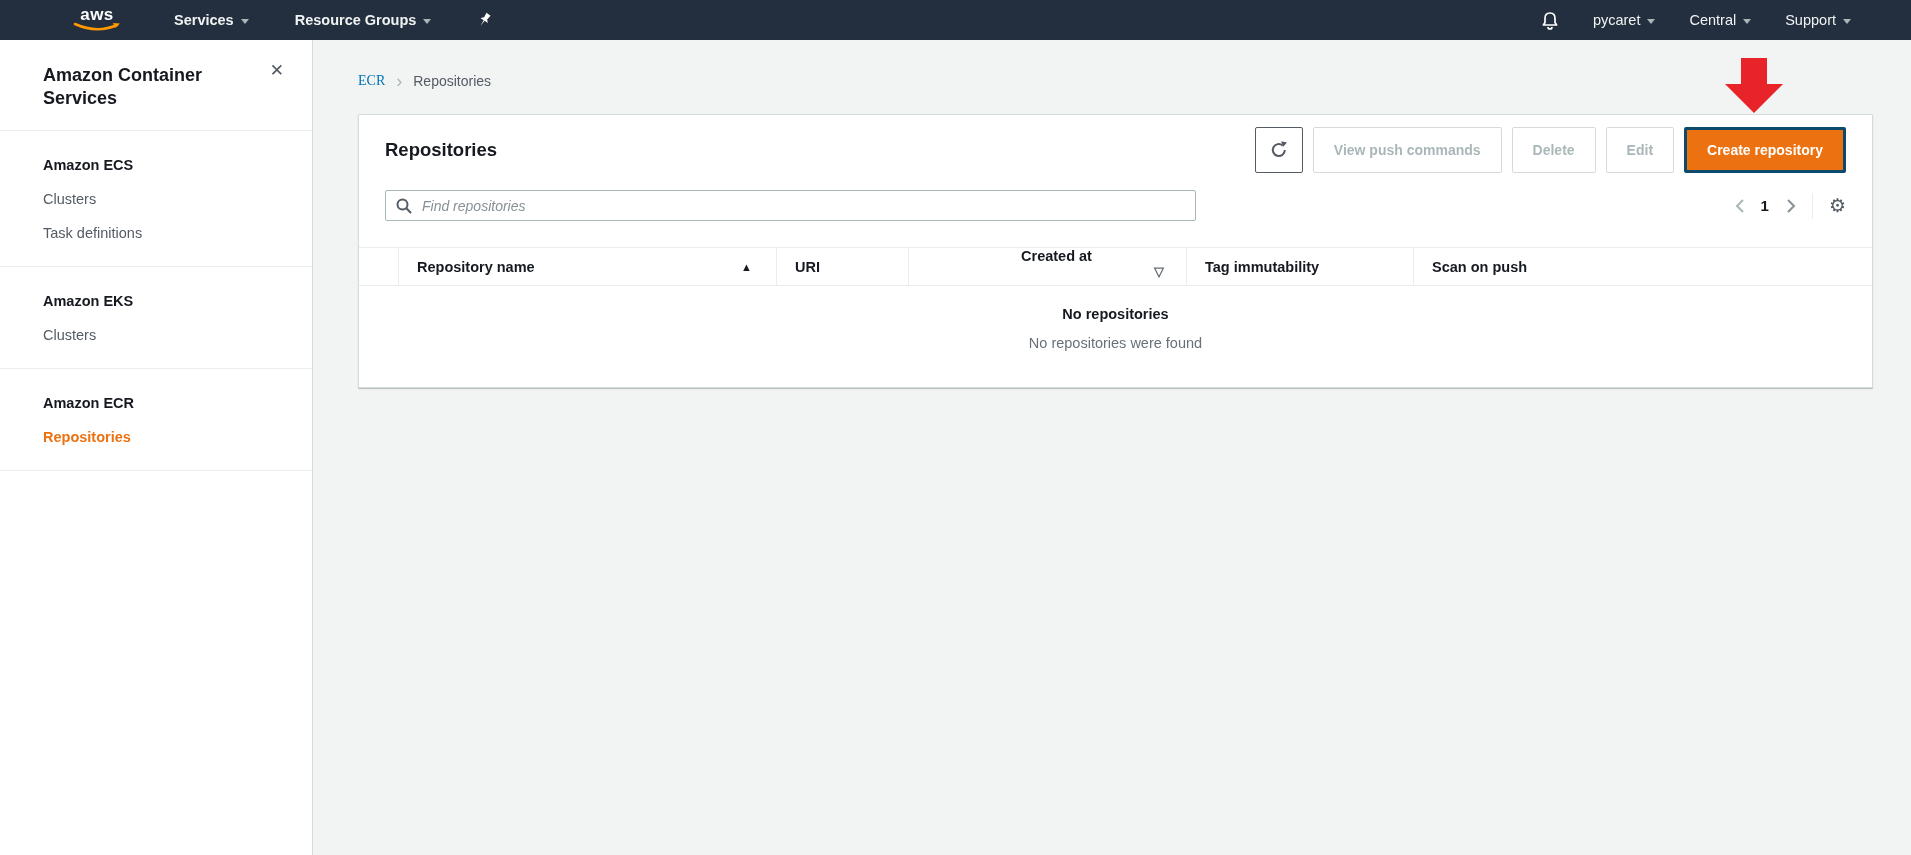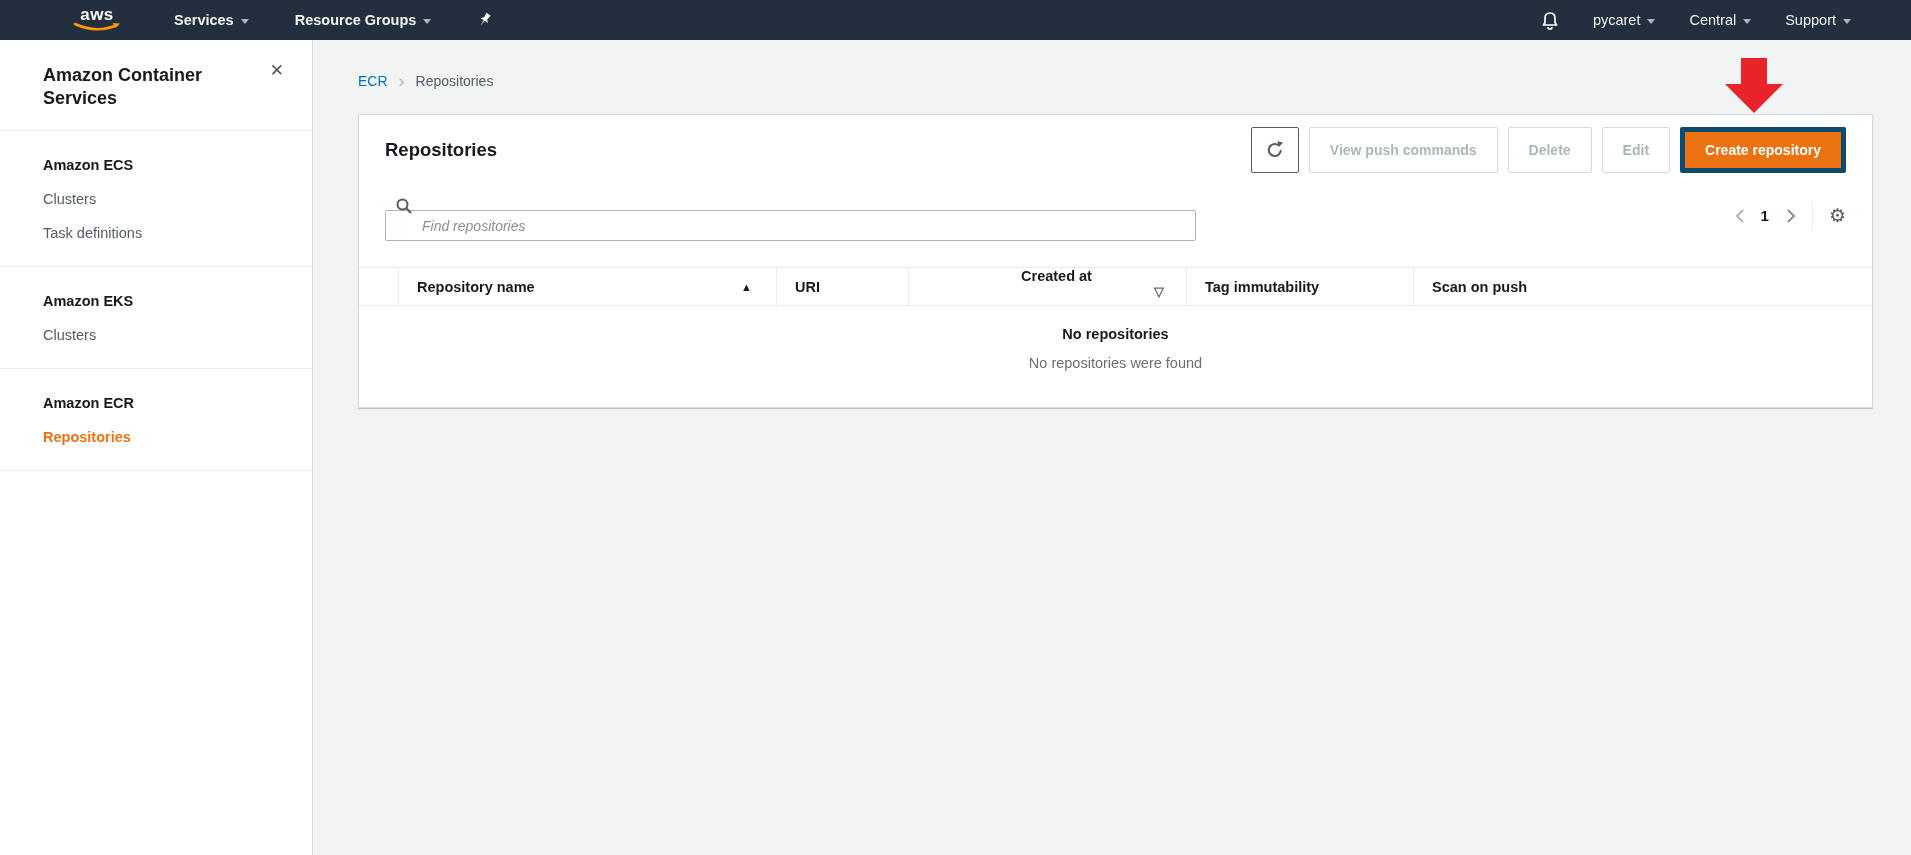--- a/index.html
+++ b/index.html
@@ -33,43 +33,43 @@
   .side-section { padding:26px 0 25px 43px; border-bottom:1px solid #eaeded; }
   .side-heading { font-size:14.5px; font-weight:700; color:#16191f; }
   .side-link { display:block; margin-top:18px; font-size:14.5px; color:#545b64;
     text-decoration:none; cursor:pointer; }
   .side-link.active { color:#ec7211; font-weight:700; }
 
   
   .content { flex:1; position:relative; padding:0 38px 0 45px; background:#f2f3f3; }
   .breadcrumb { padding-top:33px; display:flex; align-items:center; gap:11px;
     font-size:14px; }
-  .crumb-link { color:#0073bb; text-decoration:none; cursor:pointer; }
+  .crumb-link { color:#0073bb; text-decoration:none; cursor:pointer;font-family:Liberation Serif, serif; }
   .crumb-sep { color:#aab7b8; font-size:18px; line-height:12px; }
   .crumb-current { color:#545b64; }
 
   .card { margin-top:25px; background:#fff; border:1px solid #d5dbdb;
     border-radius:1px; box-shadow:0 1px 1px 0 rgba(0,28,36,.25); }
   .card-header { display:flex; align-items:center; padding:12px 26px 10px; }
   .card-title { font-size:18.5px; font-weight:700; }
   .toolbar { margin-left:auto; display:flex; align-items:center; gap:10px; }
   .btn { height:46px; padding:0 20px; font-size:14px; font-weight:700;
     font-family:"Liberation Sans",sans-serif; border-radius:2px; background:#fff;
     display:flex; align-items:center; justify-content:center; }
   .btn-icon { width:48px; padding:0; border:1px solid #545b64; cursor:pointer; }
   .btn-disabled { color:#aab7b8; border:1px solid #d5dbdb; cursor:default; }
-  .btn-primary { background:#ec7211; border:5px solid #0c4a6e; color:#fff;
+  .btn-primary { background:#ec7211; border:3px solid #0c4a6e; color:#fff;
     cursor:pointer; }
 
   .search-row { display:flex; align-items:center; padding:7px 26px 0; }
   .search-wrap { position:relative; width:811px; }
   .search-wrap svg { position:absolute; left:11px; top:8px; }
   .search-input { width:100%; height:31px; border:1px solid #aab7b8; border-radius:2px;
     padding:0 10px 0 36px; font-size:14px; font-family:"Liberation Sans",sans-serif;
-    color:#16191f; outline:none;margin-top:20px; }
+    color:#16191f; outline:none; }
   .search-input::placeholder { color:#879196; font-style:italic; }
   .pagination { margin-left:auto; display:flex; align-items:center; gap:16px; }
   .page-chevron { cursor:pointer; display:flex; align-items:center; }
   .page-number { font-size:15px; font-weight:700; color:#16191f; }
   .pag-divider { width:1px; height:26px; background:#eaeded; }
   .gear { font-size:19px; color:#545b64; cursor:pointer; line-height:1; }
 
   .table-header { margin-top:26px; display:flex; align-items:stretch; height:39px;
     border-top:1px solid #eaeded; border-bottom:1px solid #eaeded; }
   .th { display:flex; align-items:center; padding-left:18px; border-left:1px solid #eaeded;

